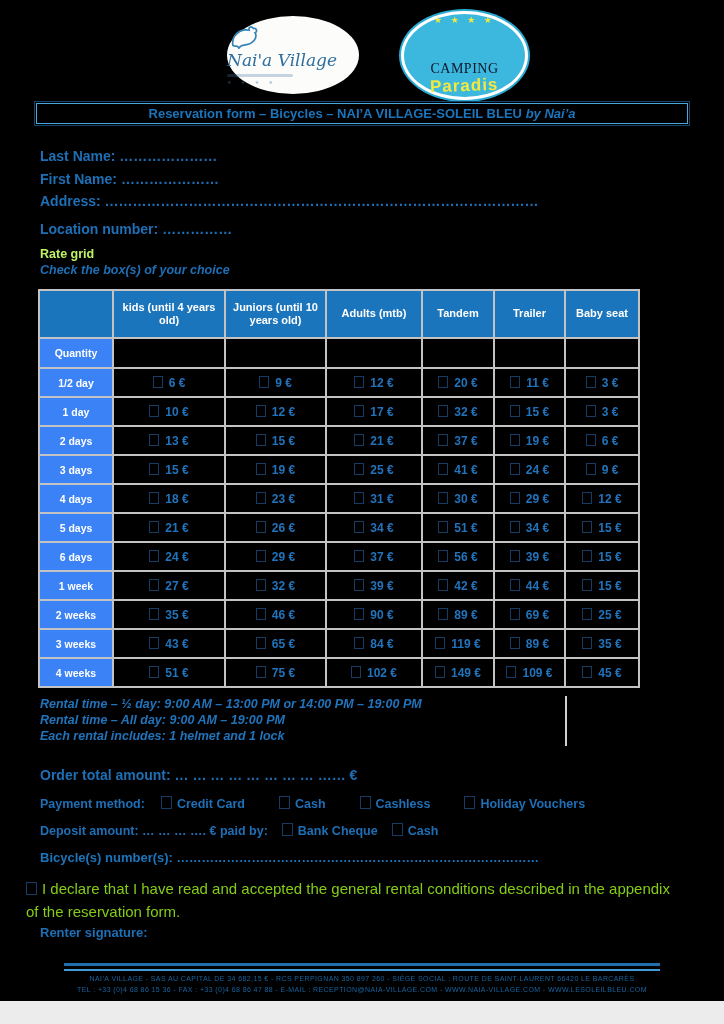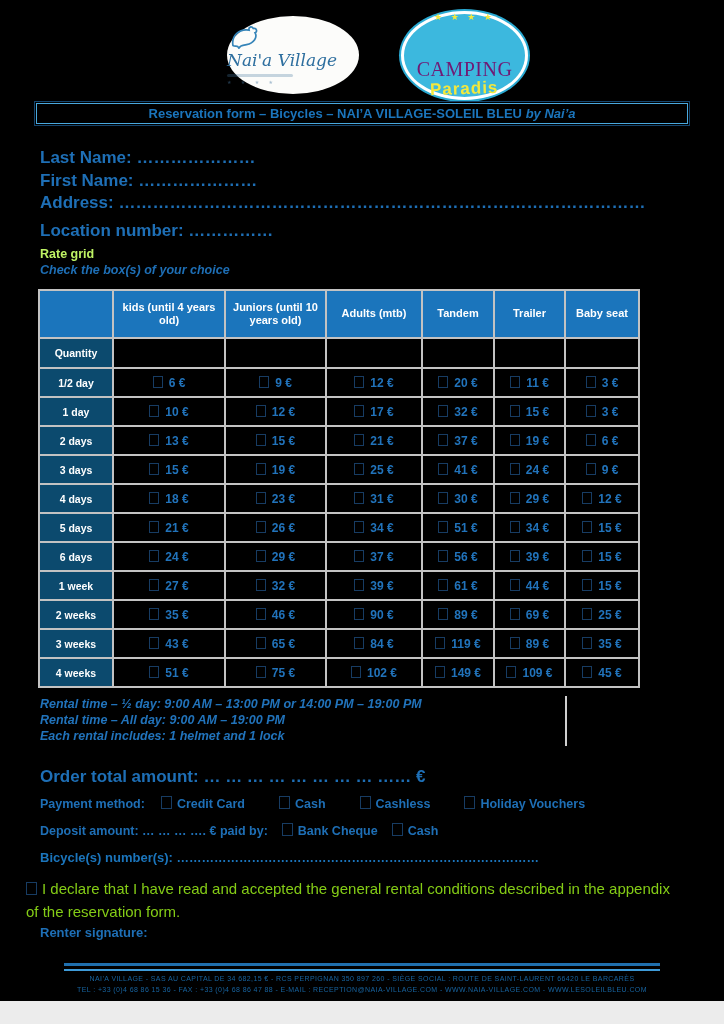--- a/index.html
+++ b/index.html
@@ -11,42 +11,42 @@
              border-radius:50%;display:flex;flex-direction:column;justify-content:center;}
   .naia-script{font-family:"DejaVu Serif",serif;font-style:italic;color:#2e6f9f;font-size:17px;line-height:1;margin-top:1px;}
   .naia-tagline{width:66px;height:3px;background:rgba(70,120,160,.30);margin-top:5px;border-radius:2px;}
   .naia-stars{color:rgba(70,120,160,.45);font-size:5px;letter-spacing:4px;margin-top:3px;line-height:1;}
   .dolphin{margin-bottom:-2px;}
 
   .camping-logo{position:absolute;left:401px;top:11px;width:127px;height:89px;background:#3cb8de;
                 border-radius:50%;box-shadow:inset 0 0 0 3px #ffffff,0 0 0 2px #2aa9d2;
                 display:flex;flex-direction:column;align-items:center;justify-content:center;}
   .camping-stars{color:#f3e83d;font-size:9px;letter-spacing:3px;line-height:1;margin-bottom:1px;}
-  .camping-line1{font-family:"Liberation Serif",serif;color:#701a75;font-size:20px;letter-spacing:.5px;line-height:1.05;margin-top:36px;}
+  .camping-line1{font-family:"Liberation Serif",serif;color:#0f172a;font-size:14px;letter-spacing:.5px;line-height:1.05;margin-top:36px;}
   .camping-line2{color:#f3e83d;font-size:17px;font-weight:bold;letter-spacing:1px;transform:rotate(-2deg);line-height:1.1;}
 
   
   .titlebar{position:absolute;left:36px;top:103px;width:650px;height:19px;
             border:1px solid #49a8dd;outline:1px solid #14456e;outline-offset:1px;
             display:flex;align-items:center;justify-content:center;
             color:#1b75bc;font-weight:bold;font-size:13px;white-space:pre;}
   .titlebar .by{font-style:italic;}
 
   
-  .fieldline{position:absolute;left:40px;color:#1e6fb6;font-size:17px;font-weight:bold;white-space:nowrap;}
+  .fieldline{position:absolute;left:40px;color:#1e6fb6;font-size:14px;font-weight:bold;white-space:nowrap;}
   .dots{font-weight:bold;letter-spacing:0px;}
 
   
   .rg-head{position:absolute;left:40px;top:247px;color:#bef264;font-size:12.5px;font-weight:bold;}
   .rg-sub{position:absolute;left:40px;top:263px;color:#1e6fb6;font-size:12.5px;font-weight:bold;font-style:italic;}
 
   table.rate{position:absolute;left:38px;top:289px;border-collapse:collapse;table-layout:fixed;}
   table.rate td{border:2px solid #c3c3c3;text-align:center;vertical-align:middle;padding:0 2px;overflow:hidden;}
   td.hcell{background:#1b75bc;color:#ffffff;font-weight:bold;font-size:11px;line-height:1.2;height:46px;}
-  td.rowlabel{background:#0c4a6e;color:#ffffff;font-weight:bold;font-size:10.5px;}
+  td.rowlabel{background:#3b82f6;color:#ffffff;font-weight:bold;font-size:10.5px;}
   tr.qrow td{height:28px;}
   td.qtycell{background:#000;}
   tbody td{height:27px;}
   td.pricecell{background:#000;color:#2173bb;font-size:12px;font-weight:bold;white-space:nowrap;}
 
   .cb{display:inline-block;width:8px;height:10px;border:1.5px solid #173c63;margin-right:6px;
       vertical-align:-1px;background:transparent;}
   .cb.big{width:9px;height:11px;margin-right:5px;}
 
   
@@ -194,21 +194,21 @@
           <td class="pricecell"><span class="cb"></span><span>37 €</span></td>
           <td class="pricecell"><span class="cb"></span><span>56 €</span></td>
           <td class="pricecell"><span class="cb"></span><span>39 €</span></td>
           <td class="pricecell"><span class="cb"></span><span>15 €</span></td>
         </tr>
         <tr>
           <td class="rowlabel">1 week</td>
           <td class="pricecell"><span class="cb"></span><span>27 €</span></td>
           <td class="pricecell"><span class="cb"></span><span>32 €</span></td>
           <td class="pricecell"><span class="cb"></span><span>39 €</span></td>
-          <td class="pricecell"><span class="cb"></span><span>61 €</span></td>
+          <td class="pricecell"><span class="cb"></span><span>42 €</span></td>
           <td class="pricecell"><span class="cb"></span><span>44 €</span></td>
           <td class="pricecell"><span class="cb"></span><span>15 €</span></td>
         </tr>
         <tr>
           <td class="rowlabel">2 weeks</td>
           <td class="pricecell"><span class="cb"></span><span>35 €</span></td>
           <td class="pricecell"><span class="cb"></span><span>46 €</span></td>
           <td class="pricecell"><span class="cb"></span><span>90 €</span></td>
           <td class="pricecell"><span class="cb"></span><span>89 €</span></td>
           <td class="pricecell"><span class="cb"></span><span>69 €</span></td>

